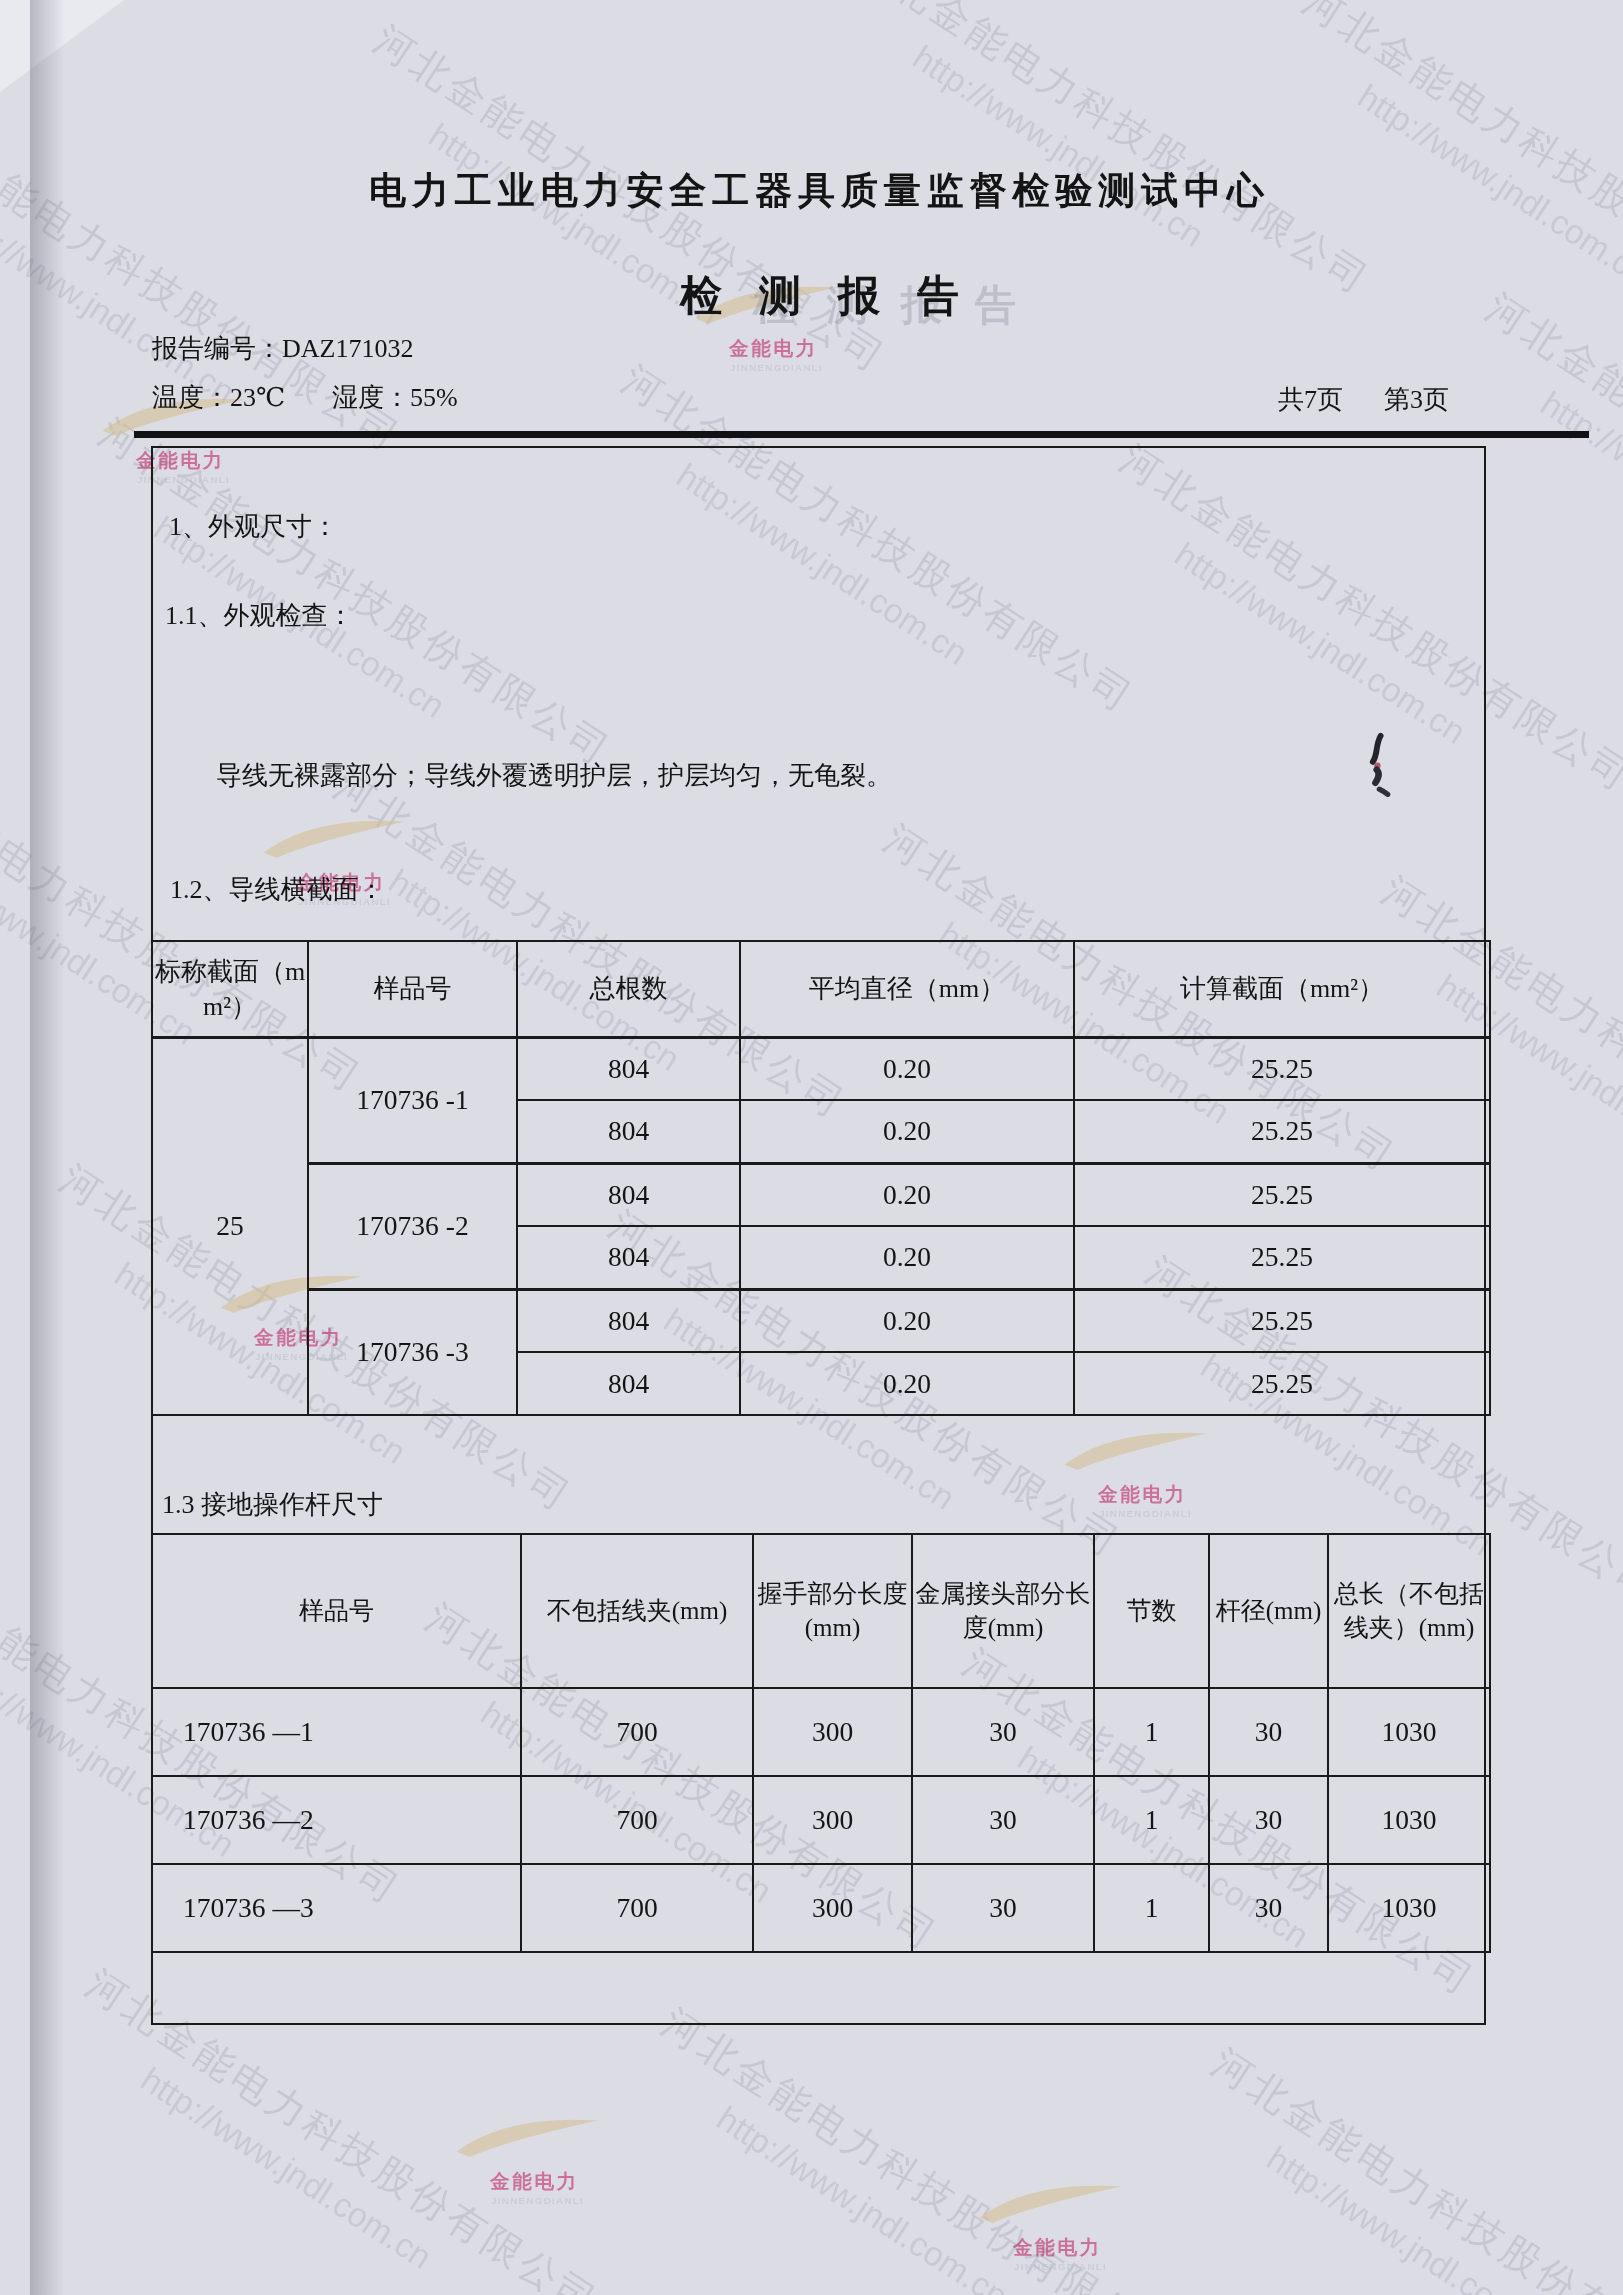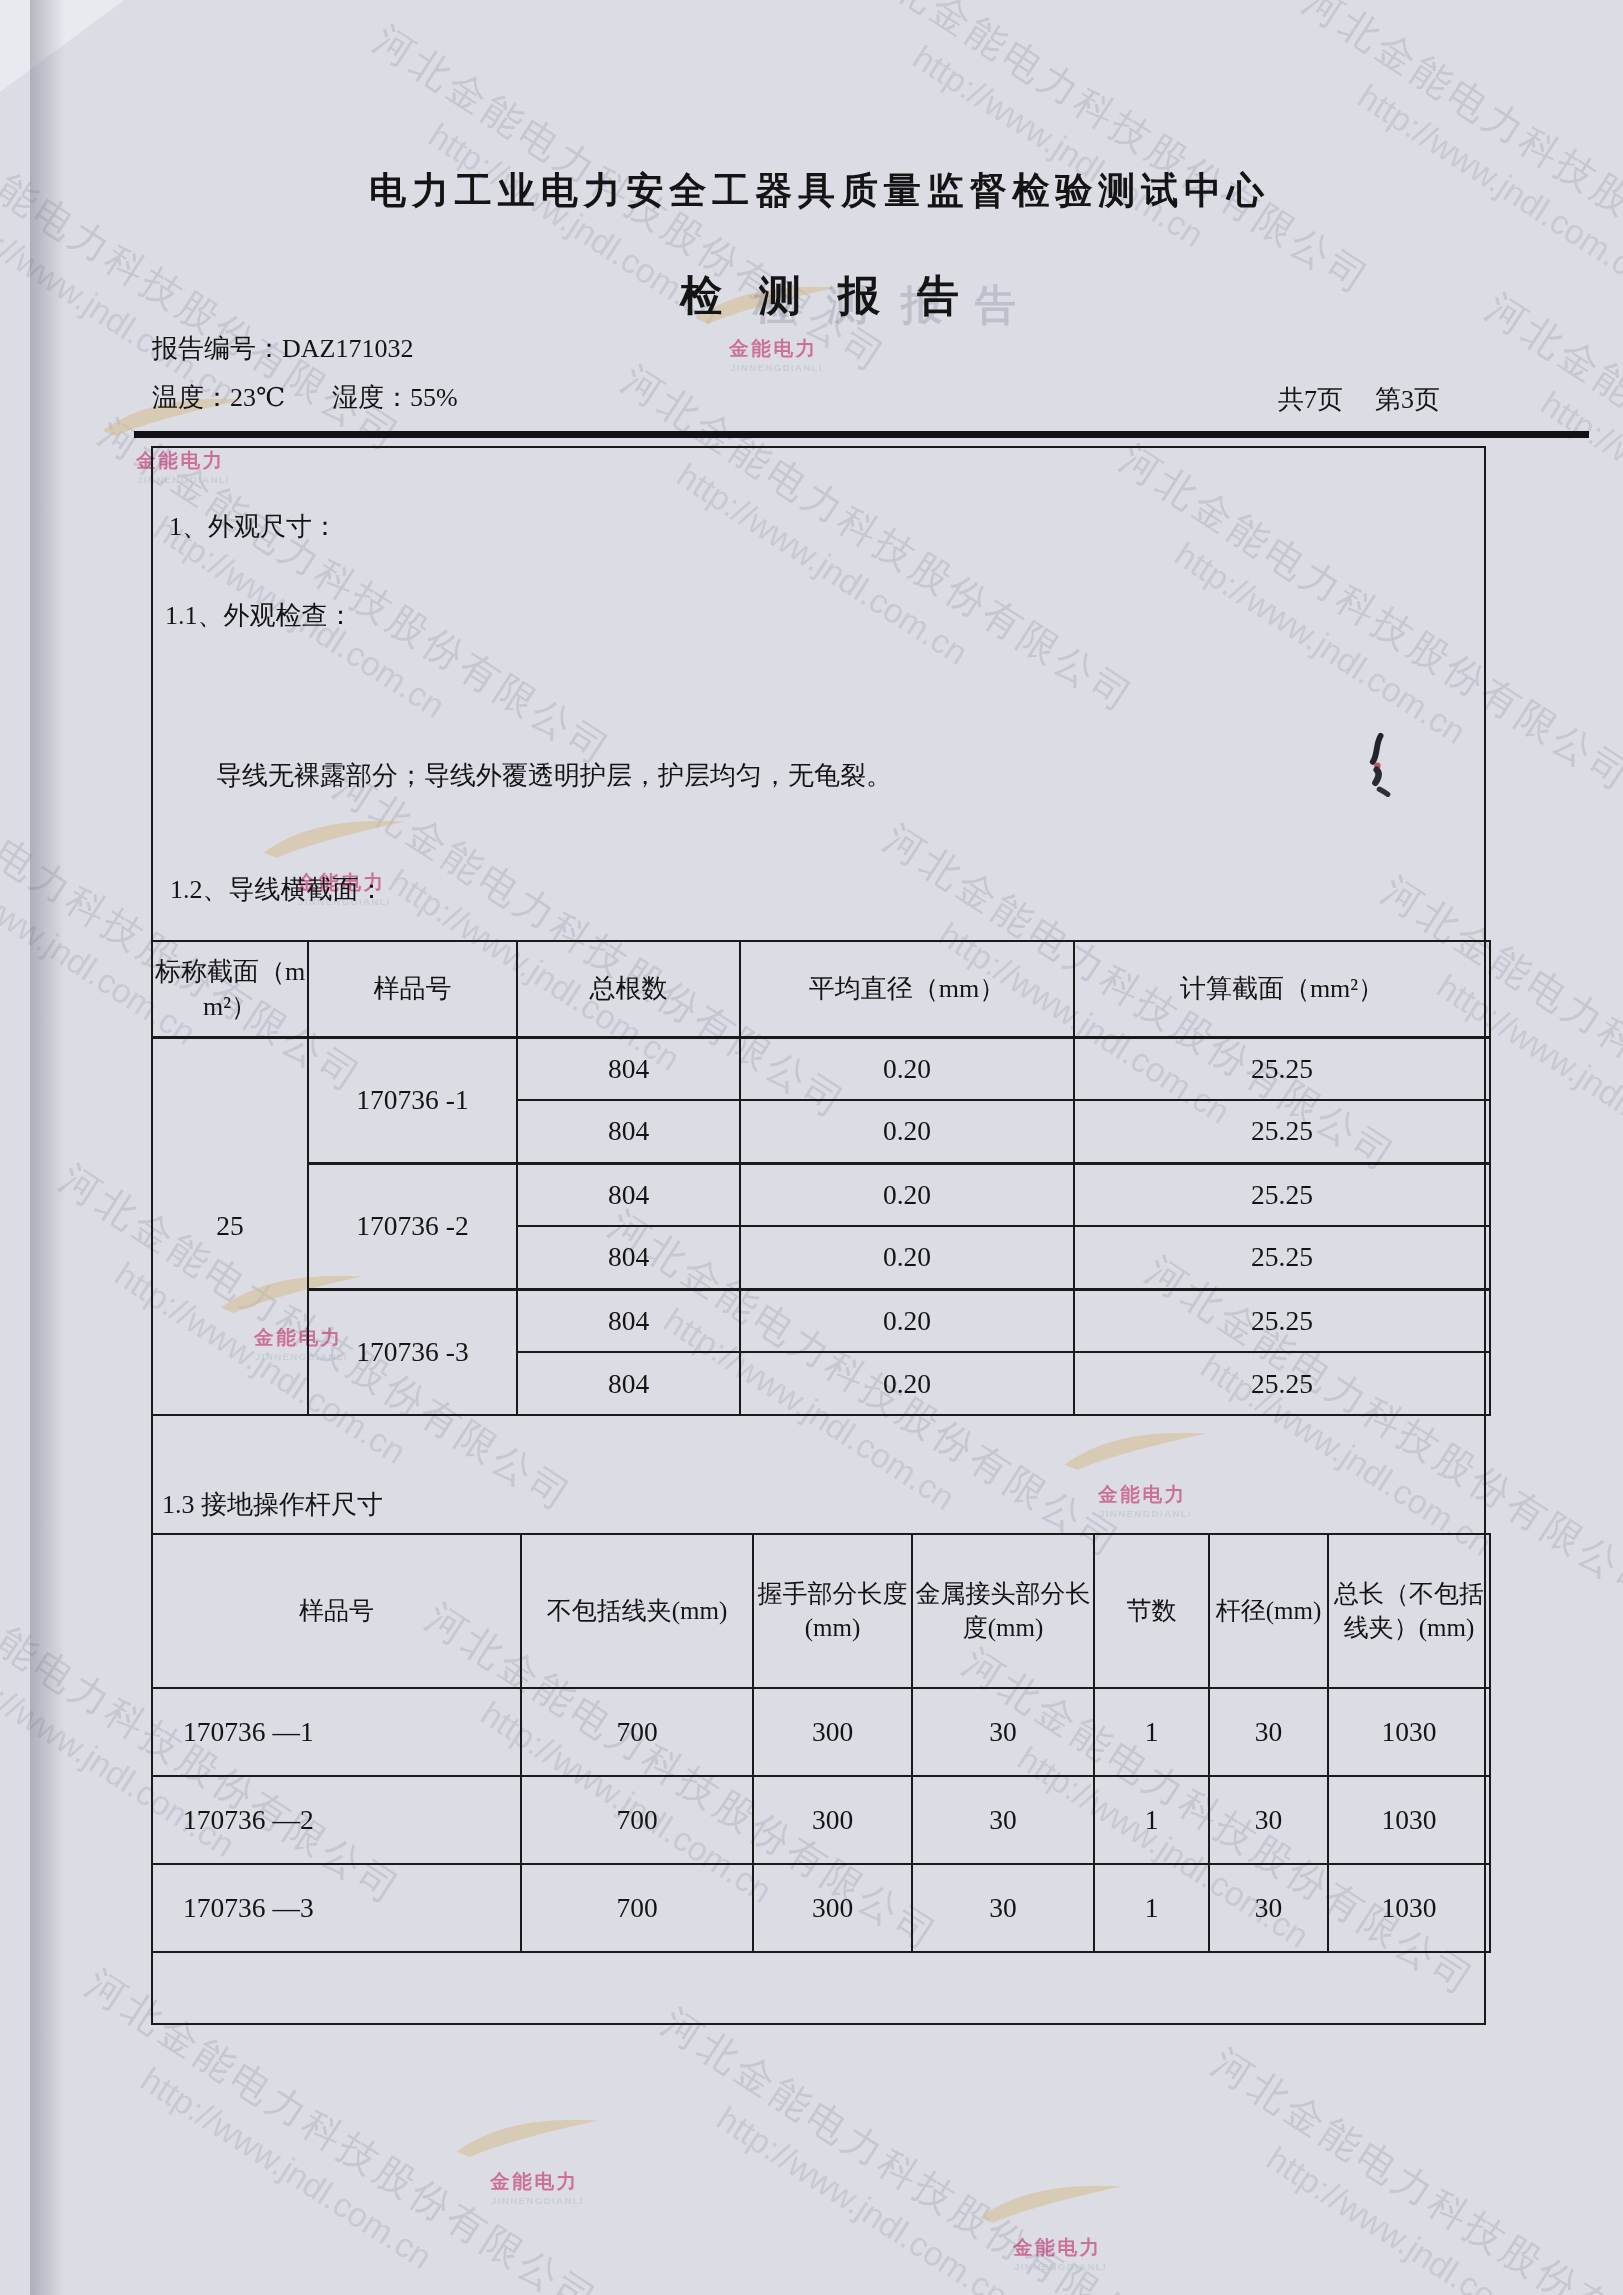--- a/index.html
+++ b/index.html
@@ -25,21 +25,21 @@
   #org-title{left:152px;top:166px;width:1335px;text-align:center;
              font:700 37px "Liberation Sans","DejaVu Sans",sans-serif;letter-spacing:5.9px;}
   #ghost-title{left:753px;top:278px;font:700 41px "Liberation Sans","DejaVu Sans",sans-serif;
                letter-spacing:33px;color:rgba(113,117,135,.28);z-index:1;}
   #report-title{left:152px;top:268px;width:1335px;text-align:center;
                 font:700 42px "Liberation Sans","DejaVu Sans",sans-serif;letter-spacing:37px;text-indent:37px;}
   .meta{font-size:26px;}
   #report-no-line{left:152px;top:331px;}
   #env-line{left:152px;top:380px;display:flex;}
   #humidity-group{margin-left:47px;}
-  #pages-line{left:1278px;top:382px;display:flex;gap:32px;}
+  #pages-line{left:1278px;top:382px;display:flex;gap:41px;}
   
   #rule{left:134px;top:431px;width:1455px;height:6.5px;background:#121216;}
   #frame{left:151px;top:446px;width:1335px;height:1579px;border:2.6px solid #1a1a1a;box-sizing:border-box;}
   
   .sec,.para{font-size:26px;white-space:nowrap;}
   #s1{left:169px;top:509px;}
   #s11{left:165px;top:598px;}
   #p1{left:216px;top:674px;}
   #p2{left:216px;top:758px;}
   #s12{left:170px;top:872px;}

